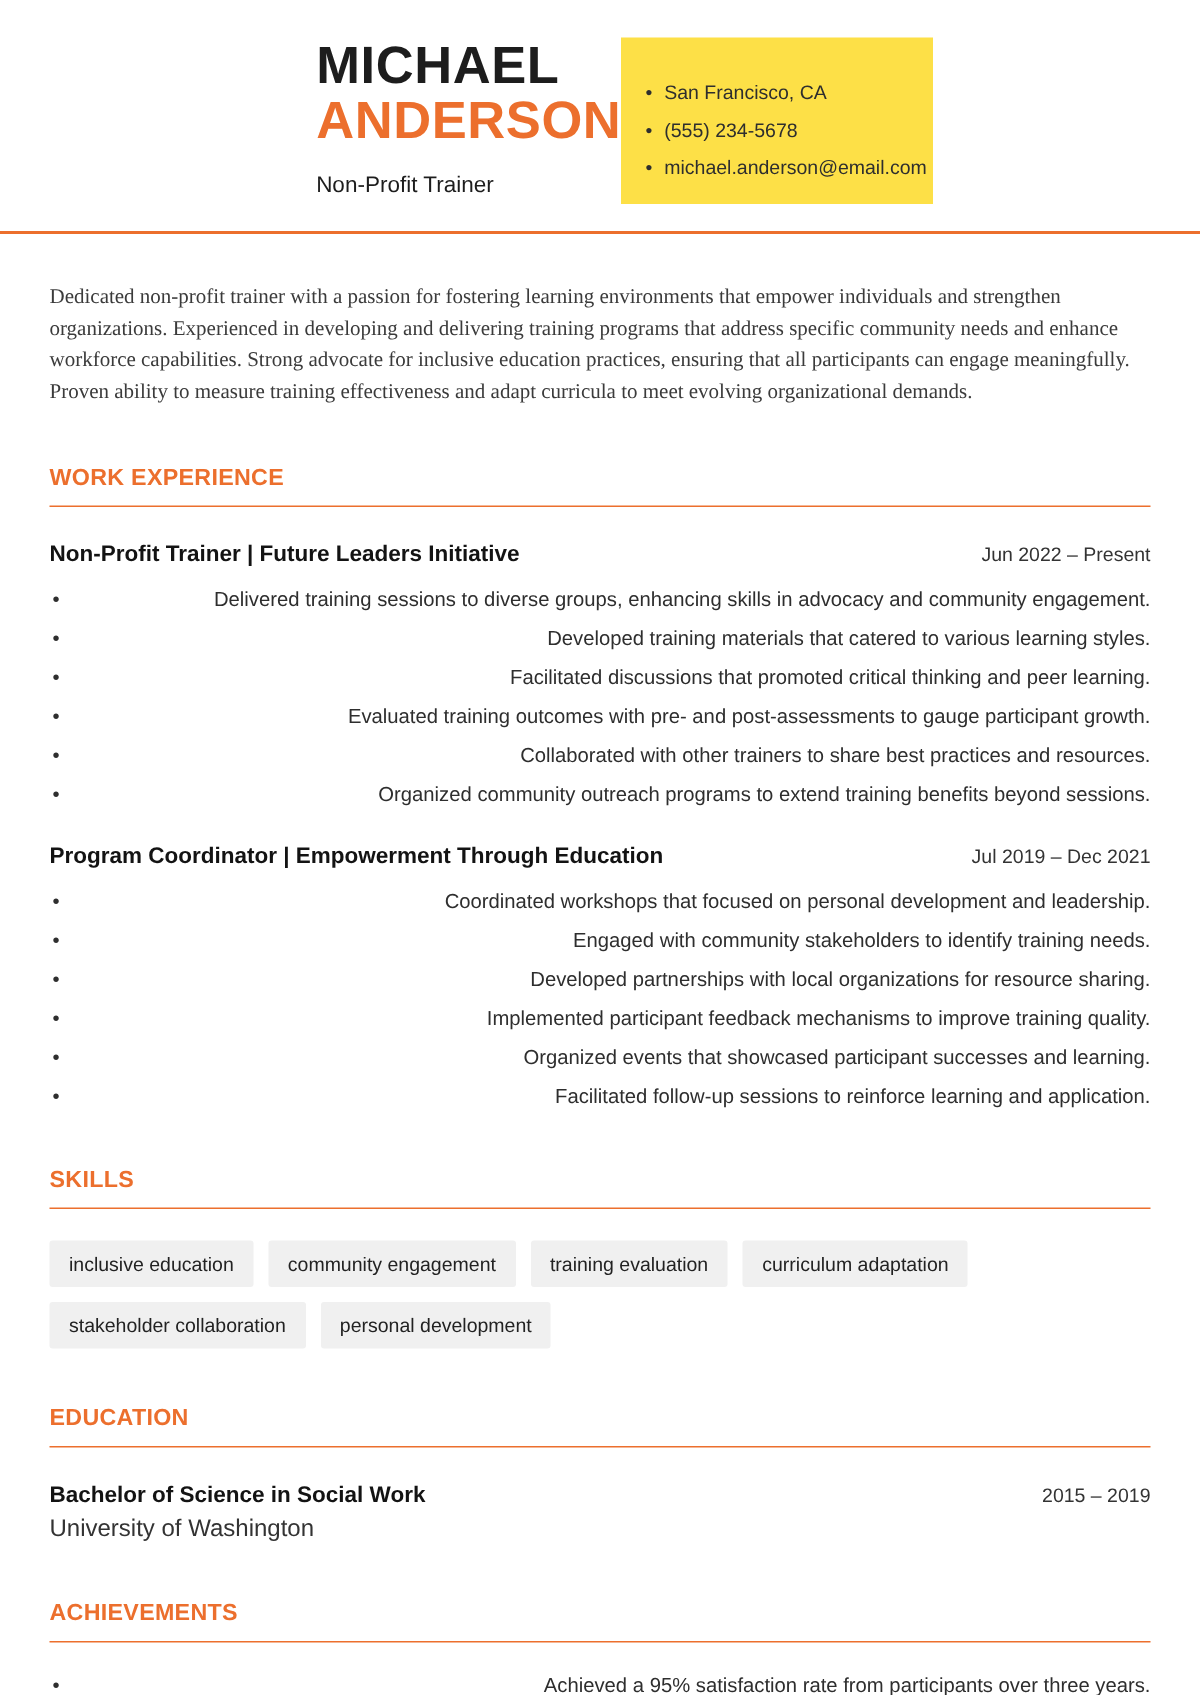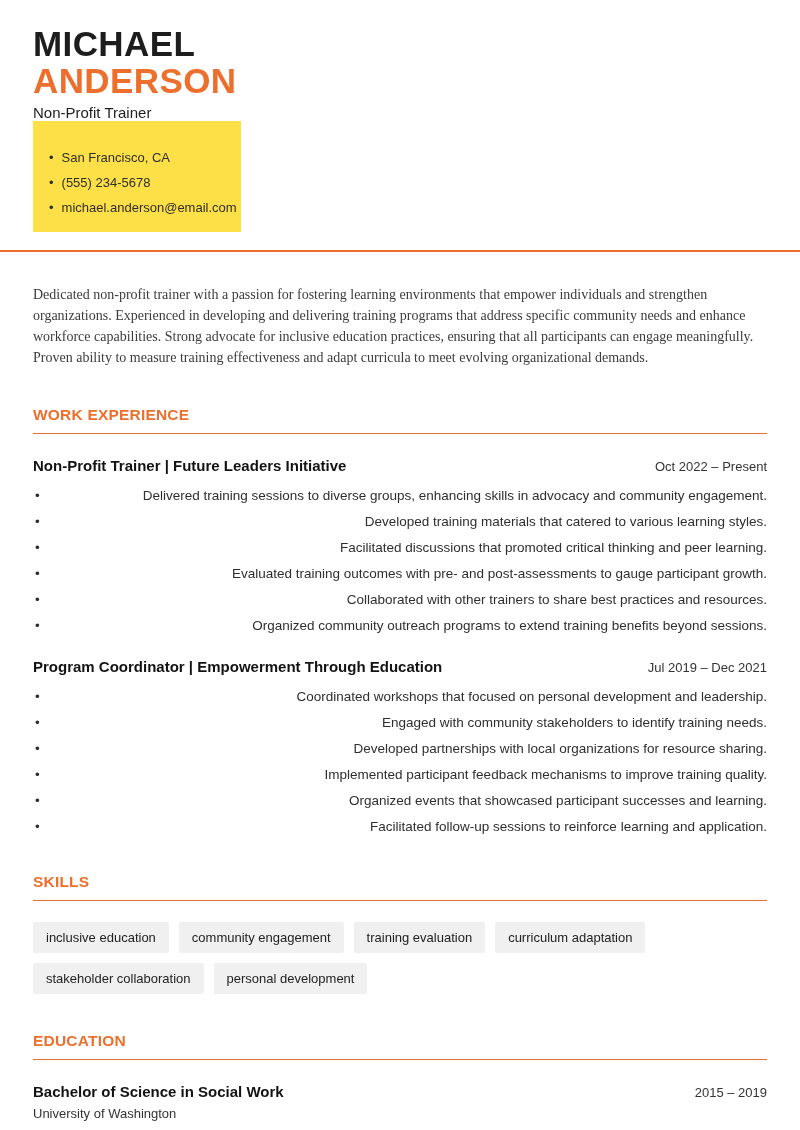--- a/index.html
+++ b/index.html
@@ -11,25 +11,25 @@
     color: #2e2e2e;
     -webkit-font-smoothing: antialiased;
   }
   .page {
     width: 800px;
     min-height: 1130px;
     padding: 25px 33px 40px 33px;
   }
 
   
-  .header { display: flex; justify-content: center; align-items: flex-start; flex-direction: column; }
+  .header { display: flex; justify-content: center; align-items: flex-start; }
   .name { margin: 0; font-size: 35px; line-height: 1.07; font-weight: 800; letter-spacing: 0.4px; color: #1d1d1d; }
   .name span { display: block; }
   .name .last { color: var(--accent); }
-  .job-title { margin-top: 4px; font-size: 15px; color: #1d1d1d; }
+  .job-title { margin-top: 15px; font-size: 15px; color: #1d1d1d; }
 
   .contact-box { background: #fde047; margin-right: -33px; padding: 24px 18px 12px 16px; width: 208px; flex: none; }
   .contact-list { list-style: none; margin: 0; padding: 0; font-size: 13px; color: #2e2e2e; }
   .contact-list li { padding: 5px 0; display: flex; align-items: center; }
   .contact-list li::before { content: "\2022"; margin-right: 8px; font-size: 13px; color: #2e2e2e; }
 
   .top-rule { height: 2px; background: var(--accent); margin: 18px -33px 0 -33px; }
 
   
   .summary { margin: 32px 0 0 0; font-size: 14px; line-height: 1.5; color: #3b3b3b; font-family: Liberation Serif, serif; }
@@ -47,21 +47,21 @@
   .bullets { margin: 13px 0 0 0; padding: 0; list-style: none; }
   .bullets li { position: relative; padding-left: 16px; font-size: 13.5px; color: #2e2e2e; line-height: 1.3; margin-bottom: 8.5px; text-align: right; }
   .bullets li::before { content: "\2022"; position: absolute; left: 2px; top: 0; }
 
   
   .tags { display: flex; flex-wrap: wrap; gap: 10px; margin-top: 21px; }
   .tag { background: #F0F0F0; padding: 8px 13px; font-size: 13px; color: #222222; border-radius: 2px; }
 
   
   .edu { margin-top: 23px; }
-  .school { font-size: 13px; color: #333333; margin-top: 6px; }
+  .school { font-size: 16px; color: #333333; margin-top: 6px; }
 
   .achieve-gap { margin-top: 20px; }
 </style>
 </head>
 <body>
 
 <div class="page">
 
   <header class="header">
     <div>
@@ -84,21 +84,21 @@
 
   <p class="summary">Dedicated non-profit trainer with a passion for fostering learning environments that empower individuals and strengthen organizations. Experienced in developing and delivering training programs that address specific community needs and enhance workforce capabilities. Strong advocate for inclusive education practices, ensuring that all participants can engage meaningfully. Proven ability to measure training effectiveness and adapt curricula to meet evolving organizational demands.</p>
 
   <section>
     <h2 class="section-heading">WORK EXPERIENCE</h2>
     <div class="section-rule"></div>
 
     <article class="job">
       <div class="row-header">
         <h3>Non-Profit Trainer | Future Leaders Initiative</h3>
-        <span class="dates">Oct 2022 – Present</span>
+        <span class="dates">Jun 2022 – Present</span>
       </div>
       <ul class="bullets">
         <li>Delivered training sessions to diverse groups, enhancing skills in advocacy and community engagement.</li>
         <li>Developed training materials that catered to various learning styles.</li>
         <li>Facilitated discussions that promoted critical thinking and peer learning.</li>
         <li>Evaluated training outcomes with pre- and post-assessments to gauge participant growth.</li>
         <li>Collaborated with other trainers to share best practices and resources.</li>
         <li>Organized community outreach programs to extend training benefits beyond sessions.</li>
       </ul>
     </article>

